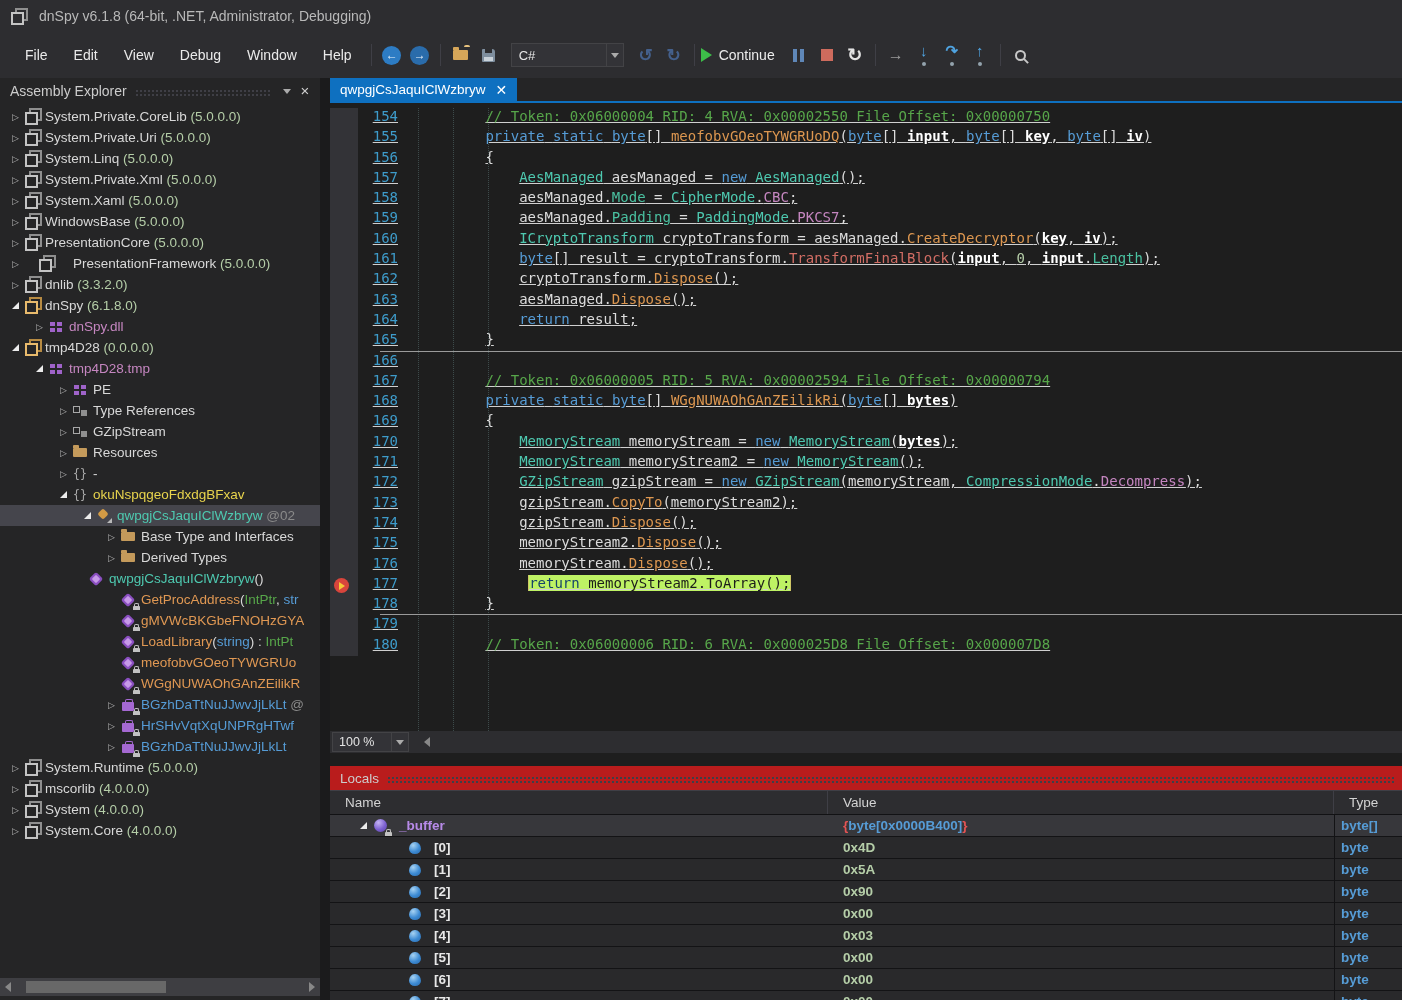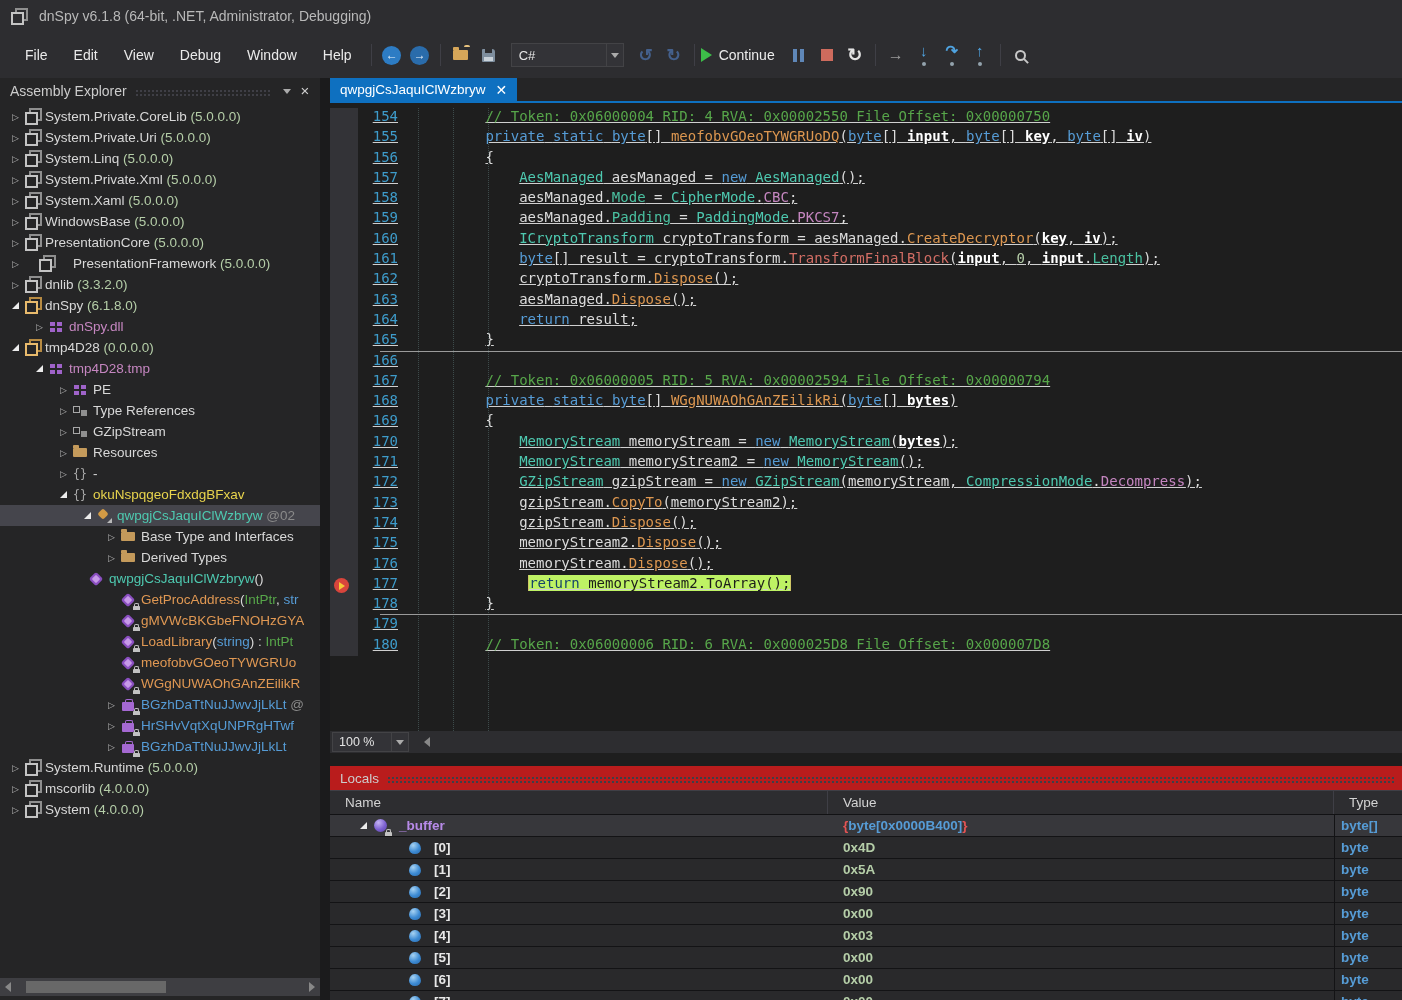--- a/index.html
+++ b/index.html
@@ -524,20 +524,27 @@
           </span>
           <span class="lbl"><span class="sg-t">mscorlib </span><span class="sg-v">(4.0.0.0)</span></span>
         </div>
         <div class="tree-row" style="padding-left: 8px;">
           <span class="twa c"></span>
           <span class="tico">
             <span class="ic-asm"></span>
           </span>
           <span class="lbl"><span class="sg-t">System </span><span class="sg-v">(4.0.0.0)</span></span>
         </div>
+        <div class="tree-row" style="padding-left: 8px;">
+          <span class="twa c"></span>
+          <span class="tico">
+            <span class="ic-asm"></span>
+          </span>
+          <span class="lbl"><span class="sg-t">System.Core </span><span class="sg-v">(4.0.0.0)</span></span>
+        </div>
       </div>
     <div class="hscroll">
       <span class="hs-arrow">
           <span class="tri-l"></span>
         </span>
       <span class="hs-thumb"></span>
       <span class="hs-arrow" style="margin-left:auto;">
           <span class="tri-r"></span>
         </span>
     </div>

